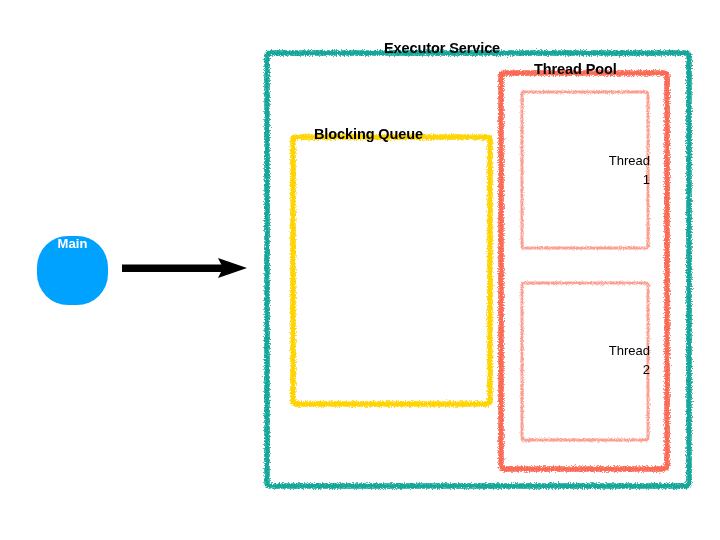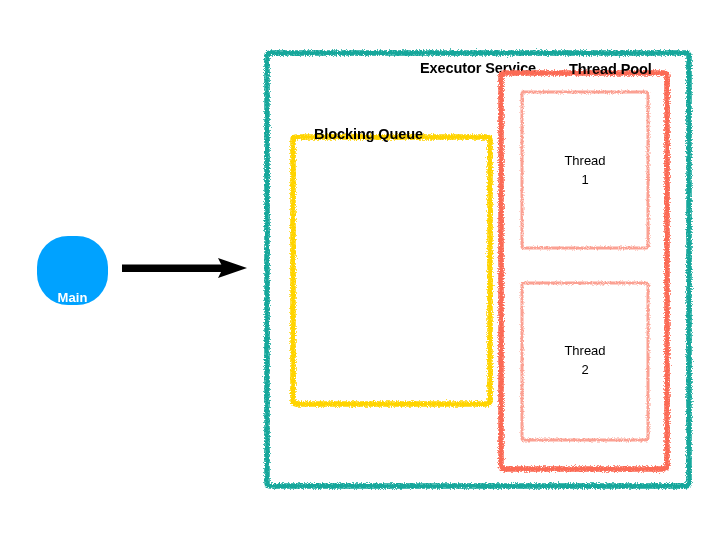--- a/index.html
+++ b/index.html
@@ -20,21 +20,21 @@
 
   
   .main-box {
     position: absolute;
     left: 37px;
     top: 236px;
     width: 71px;
     height: 69px;
     background: #00a2ff;
     display: flex;
-    align-items: flex-end;
+    align-items: flex-start;
     justify-content: center;
     border-radius: 31px;
   }
   .main-box-label {
     color: #ffffff;
     font-size: 13px;
     font-weight: bold;
     letter-spacing: 0.1px;
     font-family: "Liberation Sans", sans-serif;
   }
@@ -98,39 +98,37 @@
     position: absolute;
     color: #000000;
     font-size: 14.5px;
     font-weight: bold;
     white-space: nowrap;
     font-family: "Liberation Sans", sans-serif;
     letter-spacing: -0.1px;
     line-height: 1;
   }
   .title-executor {
-    left: 420px;
+    left: 384px;
     top: 41px;
-    margin-top: 20px;
   }
   .title-queue {
     left: 314px;
     top: 127px;
   }
   .title-pool {
     left: 534px;
     top: 62px;
-    margin-left: 35px;
   }
 
   
   .thread-label {
     position: absolute;
     width: 130px;
-    text-align: center;
+    text-align: right;
     color: #000000;
     font-size: 13px;
     font-weight: normal;
     line-height: 1.45;
     font-family: "Liberation Sans", sans-serif;
   }
   .thread-label-1 {
     left: 520px;
     top: 152px;
   }

